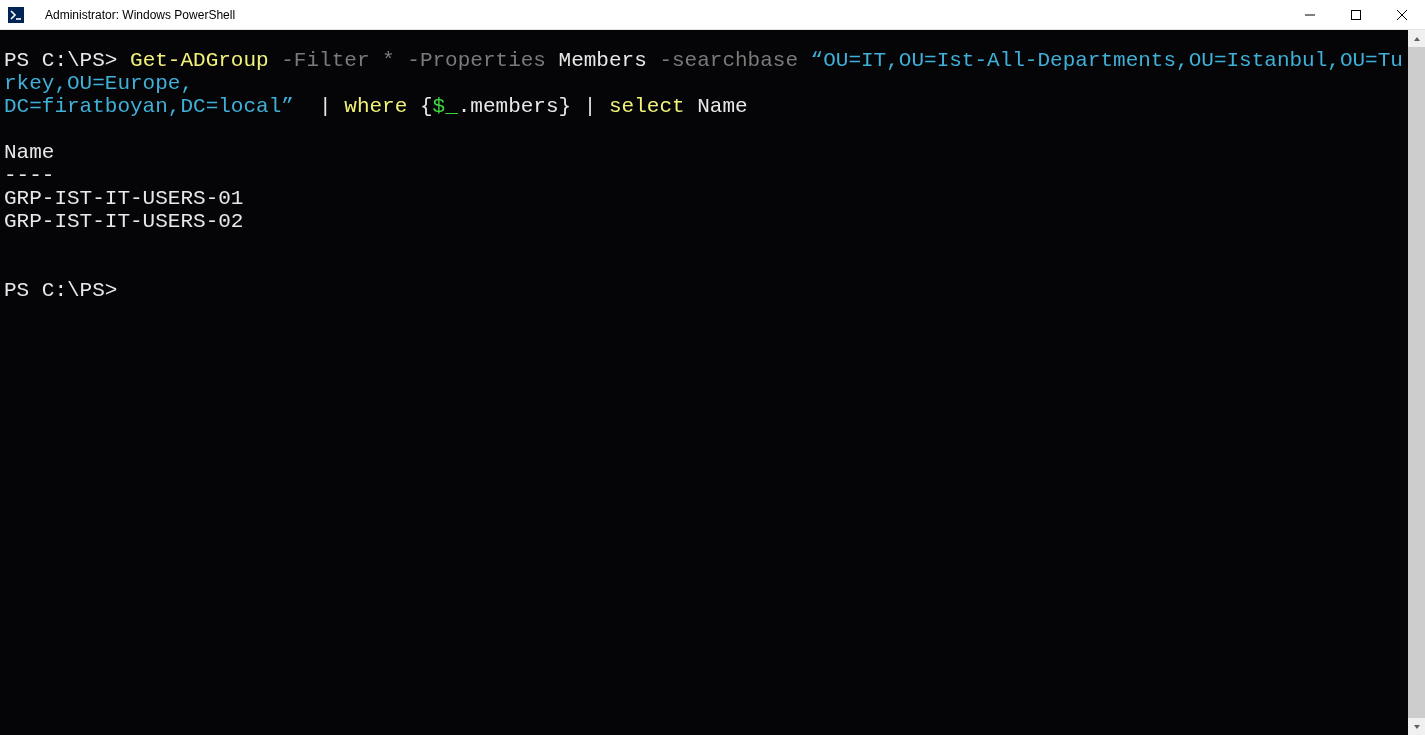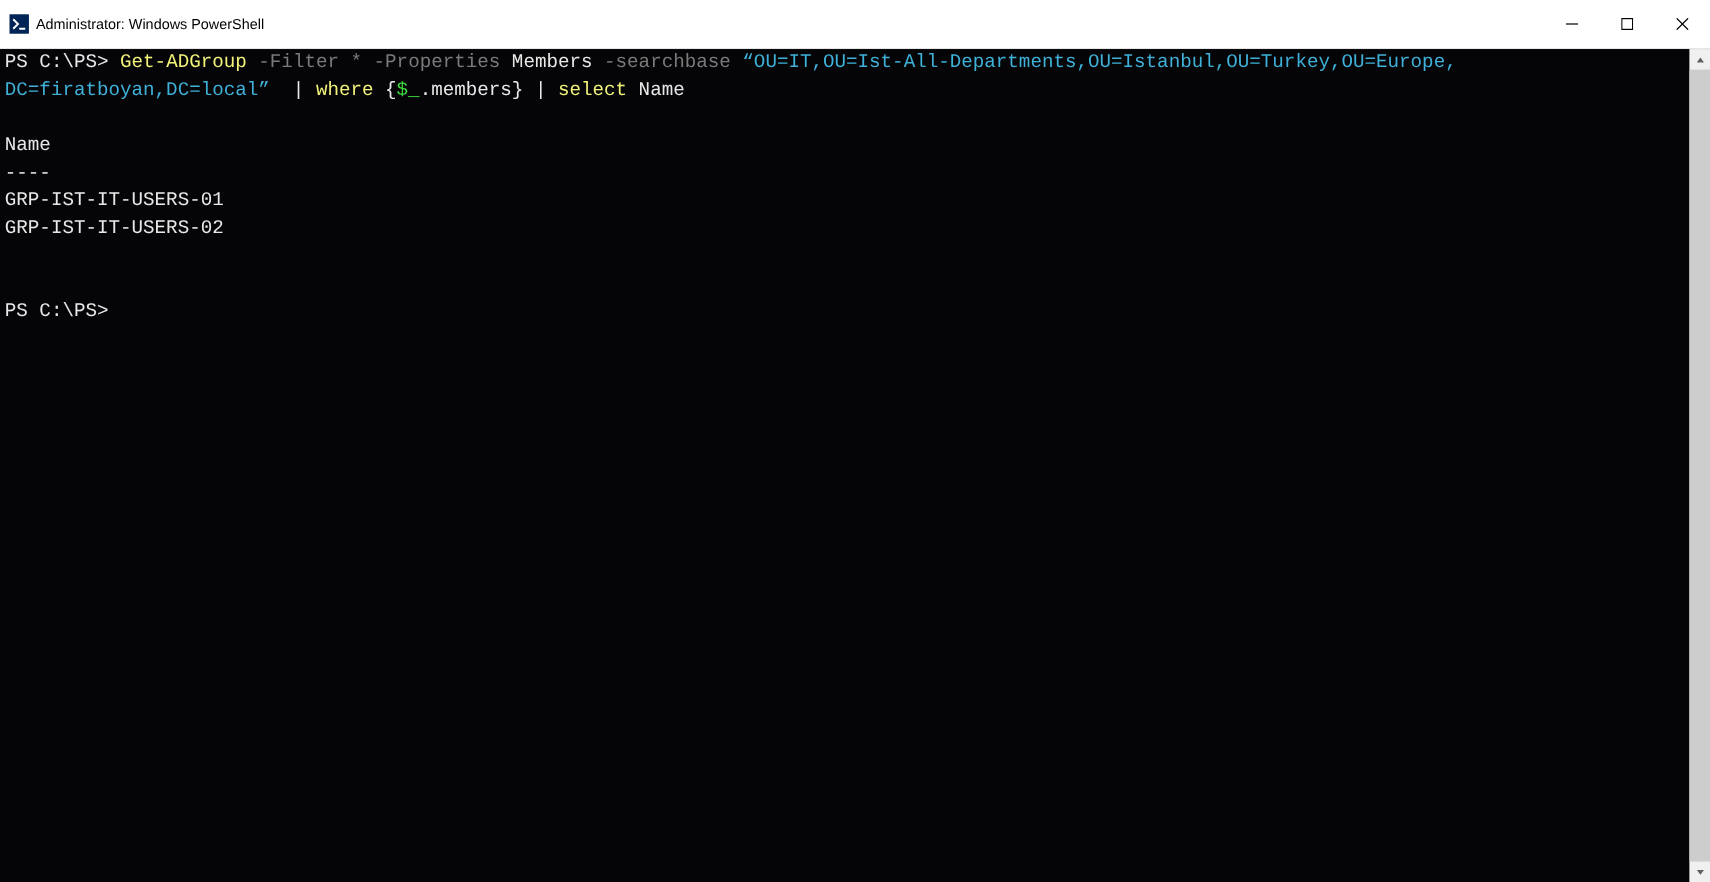--- a/index.html
+++ b/index.html
@@ -10,26 +10,27 @@
     body {
       font-family: "Segoe UI", Tahoma, sans-serif;
       background: #ffffff;
       width: 1425px;
       height: 735px;
       overflow: hidden;
       display: flex;
       flex-direction: column;
     }
     .titlebar {
-      height: 41px;
+      height: 30px;
       background: #ffffff;
       display: flex;
       align-items: center;
       border-bottom: 1px solid #e5e5e5;
       user-select: none;
+      gap: 15px;
     }
     .titlebar-icon {
       width: 16px;
       height: 16px;
       margin: 0 6px 0 8px;
       background: #012456;
       position: relative;
       display: flex;
       align-items: center;
       justify-content: center;
@@ -71,23 +72,23 @@
       display: flex;
       background: #000;
       position: relative;
       min-height: 0;
     }
     .console {
       flex: 1;
       background: #050508;
       color: #cccccc;
       font-family: Consolas, "Courier New", monospace;
-      font-size: 16px;
+      font-size: 21px;
       line-height: 23px;
-      padding: 0 0 2px 4px;
+      padding: 19px 0 2px 4px;
       white-space: pre-wrap;
       word-break: break-all;
       overflow: hidden;
     }
     .scrollbar {
       width: 17px;
       background: #f0f0f0;
       position: relative;
       display: flex;
       flex-direction: column;

